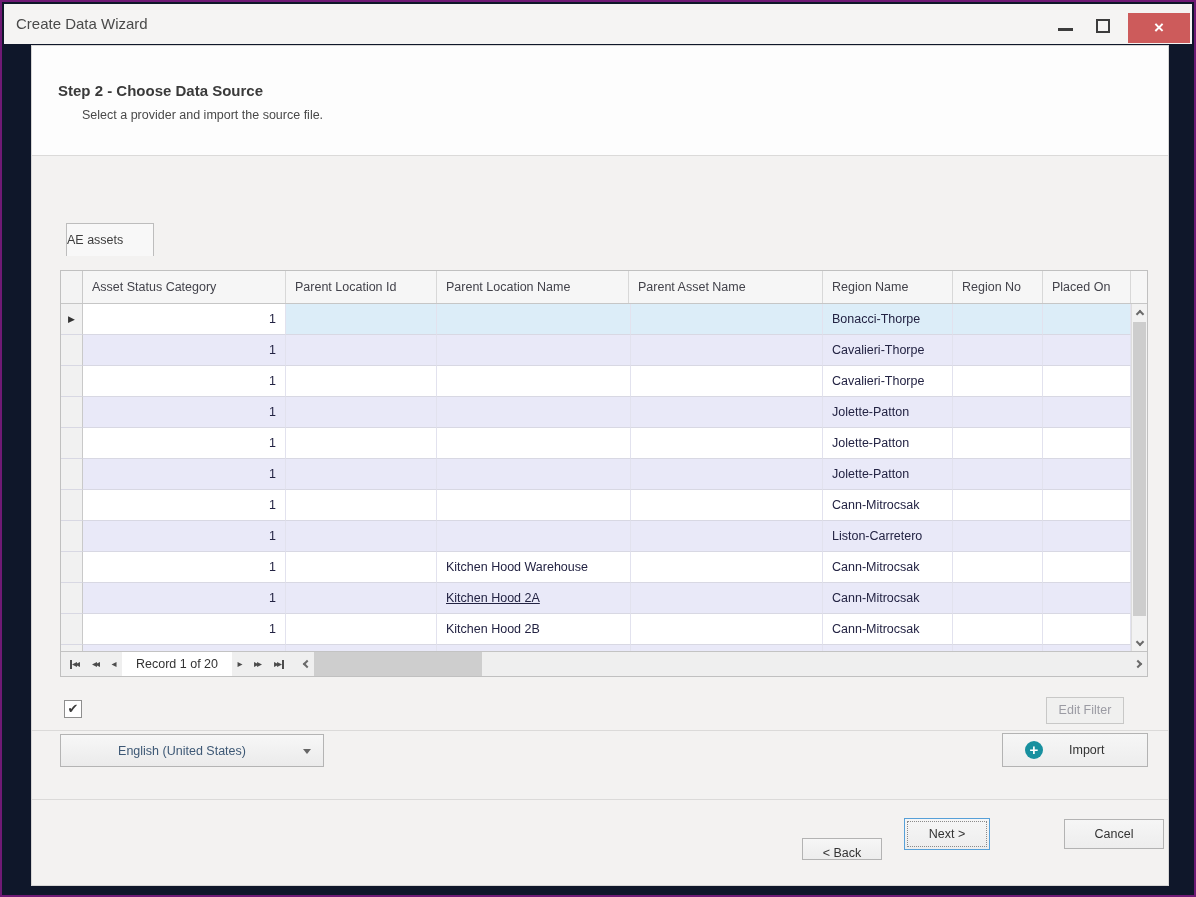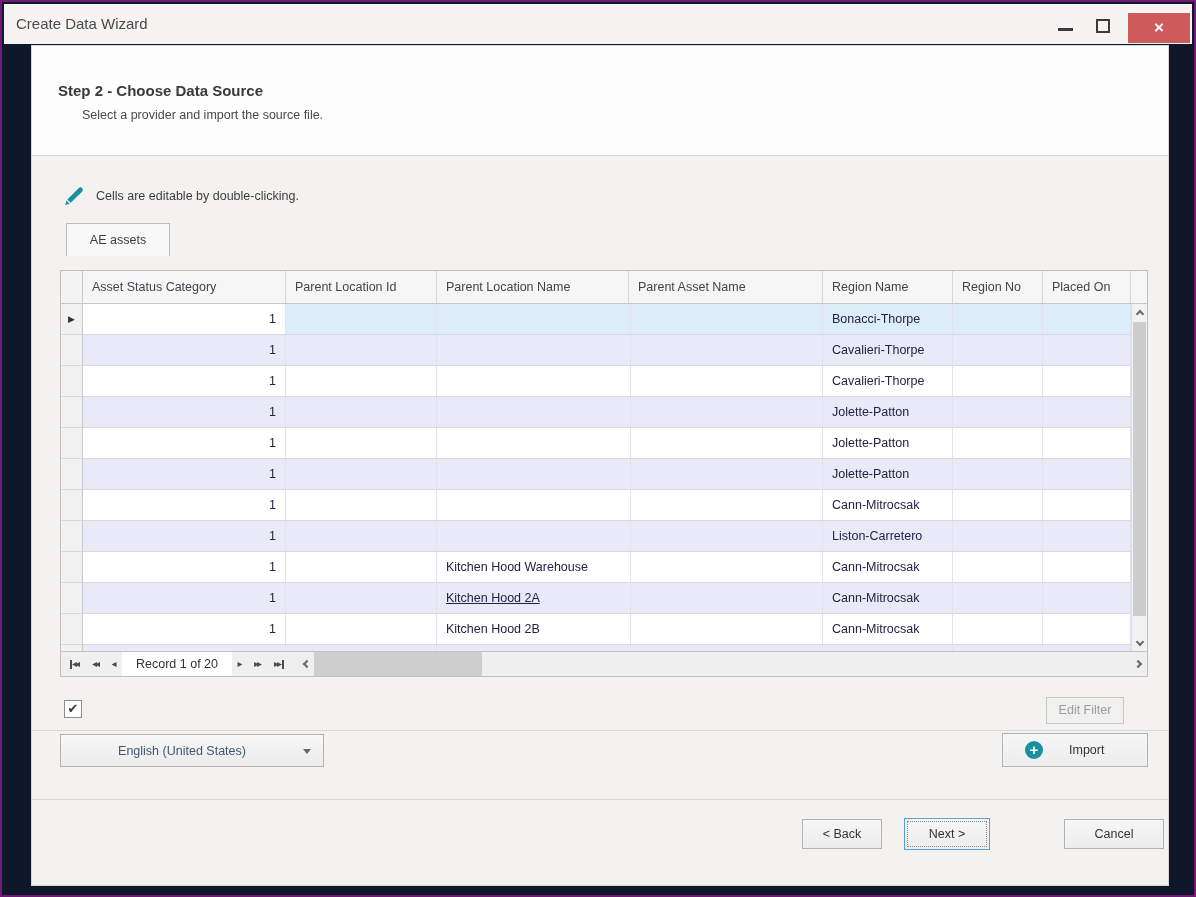--- a/index.html
+++ b/index.html
@@ -22,23 +22,23 @@
              border:1px solid #d7d6d5; background:#f3f2f1; }
   .header-section { position:absolute; left:0; top:0; right:0; height:110px; background:#fdfdfd;
                     border-bottom:1px solid #dbdad9; }
   .step-title { position:absolute; left:26px; top:36px; font-size:15px; font-weight:bold; color:#3a3a3a; }
   .step-sub   { position:absolute; left:50px; top:62px; font-size:12.5px; color:#494949; }
 
   .note-row { position:absolute; left:30px; top:138px; height:24px; display:flex; align-items:center; }
   .note-icon { width:24px; height:24px; margin-right:10px; }
   .note-text { font-size:12.5px; color:#3c3c3c; }
 
-  .tab { position:absolute; left:34px; top:177px; width:104px; height:33px; background:#f8f8f8;
+  .tab { position:absolute; left:34px; top:177px; width:88px; height:33px; background:#f8f8f8;
          border:1px solid #bdbdbd; border-bottom:none; z-index:2;
-         text-align:center; line-height:32px; color:#3d3d3d; cursor:pointer; }
+         line-height:32px; color:#3d3d3d; cursor:pointer; }
 
   
   .grid { position:absolute; left:28px; top:224px; width:1088px; height:407px;
           border:1px solid #c0c0c0; background:#fff; z-index:1; }
   .hrow { display:flex; height:33px; background:#f6f6f6; border-bottom:1px solid #c6c6c6; }
   .hcell { height:32px; line-height:32px; padding-left:9px; color:#43434b;
            border-right:1px solid #d8d8d8; overflow:hidden; white-space:nowrap; }
   .hind { width:22px; border-right:1px solid #c9c9c9; background:#f3f3f3; }
   .hfill { flex:1; border-right:none; }
 
@@ -94,21 +94,21 @@
               display:flex; align-items:center; cursor:pointer; }
   .dropdown .dd-label { flex:1; text-align:center; color:#3d5875; }
   .dd-arrow { width:0; height:0; border:4px solid transparent; border-top:5px solid #666; margin:5px 12px 0 0; }
 
   .btn-import { position:absolute; left:970px; top:687px; width:146px; height:34px;
                 display:flex; align-items:center; }
   .plus-circle { width:18px; height:18px; border-radius:50%; background:#18909f; color:#fff;
                  font-size:15px; font-weight:bold; line-height:17px; text-align:center; margin:0 26px 0 22px; }
   .import-label { color:#333; }
 
-  .btn-back   { position:absolute; left:770px; top:773px; width:80px; height:30px; line-height:28px; }
+  .btn-back   { position:absolute; left:770px; top:792px; width:80px; height:22px; line-height:28px; }
   .btn-next   { position:absolute; left:872px; top:772px; width:86px; height:32px; line-height:30px;
                 border:1px solid #56a0d8; outline:1px dotted #8a8a8a; outline-offset:-4px; }
   .btn-cancel { position:absolute; left:1032px; top:773px; width:100px; height:30px; line-height:28px; }
 </style>
 </head>
 <body>
 
 <div class="window">
 
   <div class="titlebar">
@@ -120,26 +120,20 @@
     </div>
   </div>
 
   <div class="content">
 
     <div class="header-section">
       <div class="step-title">Step 2 - Choose Data Source</div>
       <div class="step-sub">Select a provider and import the source file.</div>
     </div>
 
-    <div class="note-row">
-      <svg class="note-icon" viewBox="0 0 24 24">
-        <path fill="#18909f" d="M3.2 21l1.3-4.5 3.2 3.2L3.2 21zm5.5-2.2l-3.3-3.3L16.9 4.1a2.2 2.2 0 0 1 3.1 0l.2.2a2.2 2.2 0 0 1 0 3.1L8.7 18.8z"></path>
-      </svg>
-      <span class="note-text">Cells are editable by double-clicking.</span>
-    </div>
 
     <div class="tab">AE assets</div>
 
     <div class="grid">
       <div class="hrow">
         <div class="hcell hind"></div>
         <div class="hcell" style="width: 203px;">Asset Status Category</div>
           <div class="hcell" style="width: 151px;">Parent Location Id</div>
           <div class="hcell" style="width: 192px;">Parent Location Name</div>
           <div class="hcell" style="width: 194px;">Parent Asset Name</div>

